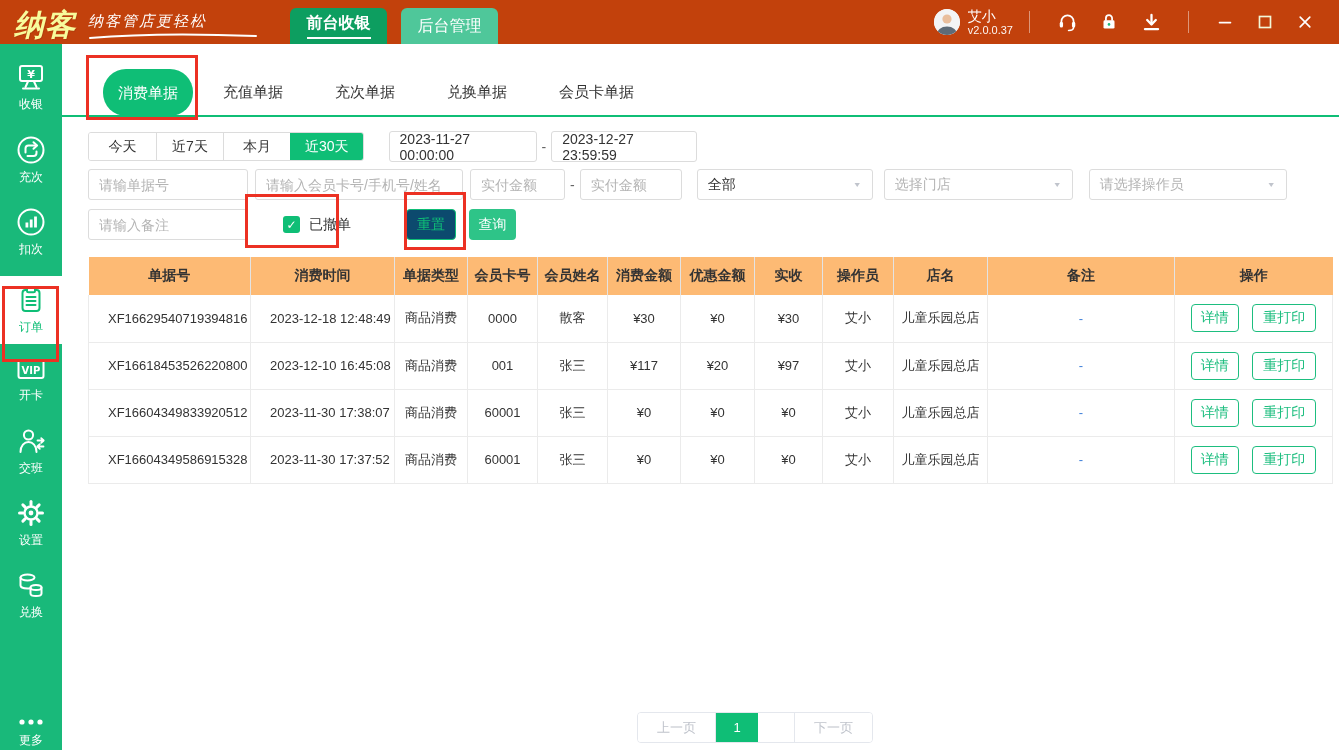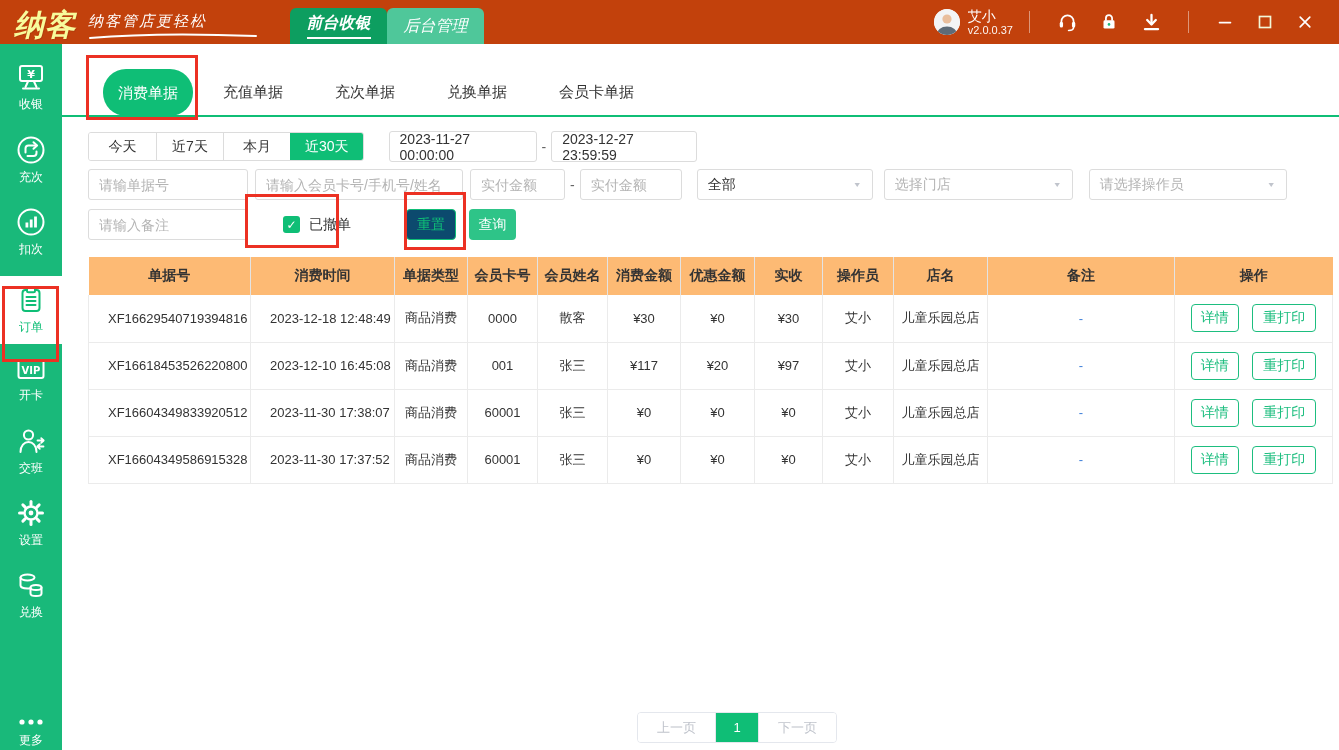--- a/index.html
+++ b/index.html
@@ -13,21 +13,21 @@
   .logo-wrap { display:flex; align-items:flex-end; padding-left:14px; }
   .logo { font-size:30px; font-weight:bold; font-style:italic; color:#F7FC9C; letter-spacing:1px;
     line-height:38px; text-shadow:1px 1px 0 rgba(0,0,0,.08); }
   .tagline-wrap { margin-left:12px; margin-bottom:4px; position:relative; }
   .tagline { font-size:15px; color:#fff; font-style:italic; letter-spacing:2px;
     font-family:"Liberation Serif","DejaVu Serif",serif; }
   .tagline-wrap svg { display:block; margin-top:1px; }
   .top-tabs { display:flex; align-items:flex-end; height:44px; margin-left:32px; }
   .top-tab { width:97px; height:36px; border-radius:6px 6px 0 0; background:#4FC79A; color:#fff;
     font-size:16px; display:flex; flex-direction:column; align-items:center; justify-content:center;
-    margin-right:0; cursor:pointer;font-style:italic; }
+    margin-right:14px; cursor:pointer; }
   .top-tab.active { background:#0D9E60; font-weight:bold; }
   .top-tab.active .tt-underline { width:64px; height:2px; background:#fff; margin-top:3px; }
   .header-right { margin-left:auto; display:flex; align-items:center; padding-right:14px; }
   .avatar { width:26px; height:26px; border-radius:50%; background:#fff; overflow:hidden; flex:0 0 auto; }
   .user-block { margin-left:8px; color:#fff; line-height:1.15; }
   .user-name { font-size:14px; }
   .user-version { font-size:11px; opacity:.95; }
   .vdiv { width:1px; height:22px; background:rgba(255,255,255,.45); margin:0 16px; }
   .hicon { width:24px; height:24px; margin:0 9px; color:#fff; cursor:pointer; display:flex;
     align-items:center; justify-content:center; }
@@ -122,21 +122,21 @@
   .row-btn.reprint { width:64px; margin-left:10px; }
 
   
   .pagination { position:absolute; left:575px; top:668px; height:31px; display:flex;
     border:1px solid #E4E7ED; border-radius:4px; overflow:hidden; background:#fff; }
   .pg-btn { min-width:78px; display:flex; align-items:center; justify-content:center;
     font-size:13px; color:#C0C4CC; background:#fff; cursor:pointer; }
   .pg-cur { min-width:42px; display:flex; align-items:center; justify-content:center;
     font-size:13px; color:#fff; background:#0FBE76; cursor:pointer; }
   .pg-prev { border-right:1px solid #E4E7ED; }
-  .pg-next { border-left:1px solid #E4E7ED; }
+  .pg-next { border-left:1px solid #E4E7ED;margin-left:36px; }
 
   
   .anno { position:absolute; border:3px solid #EC3123; z-index:60; pointer-events:none; }
 </style>
 </head>
 <body>
 
 <div class="app">
 
   <header>

